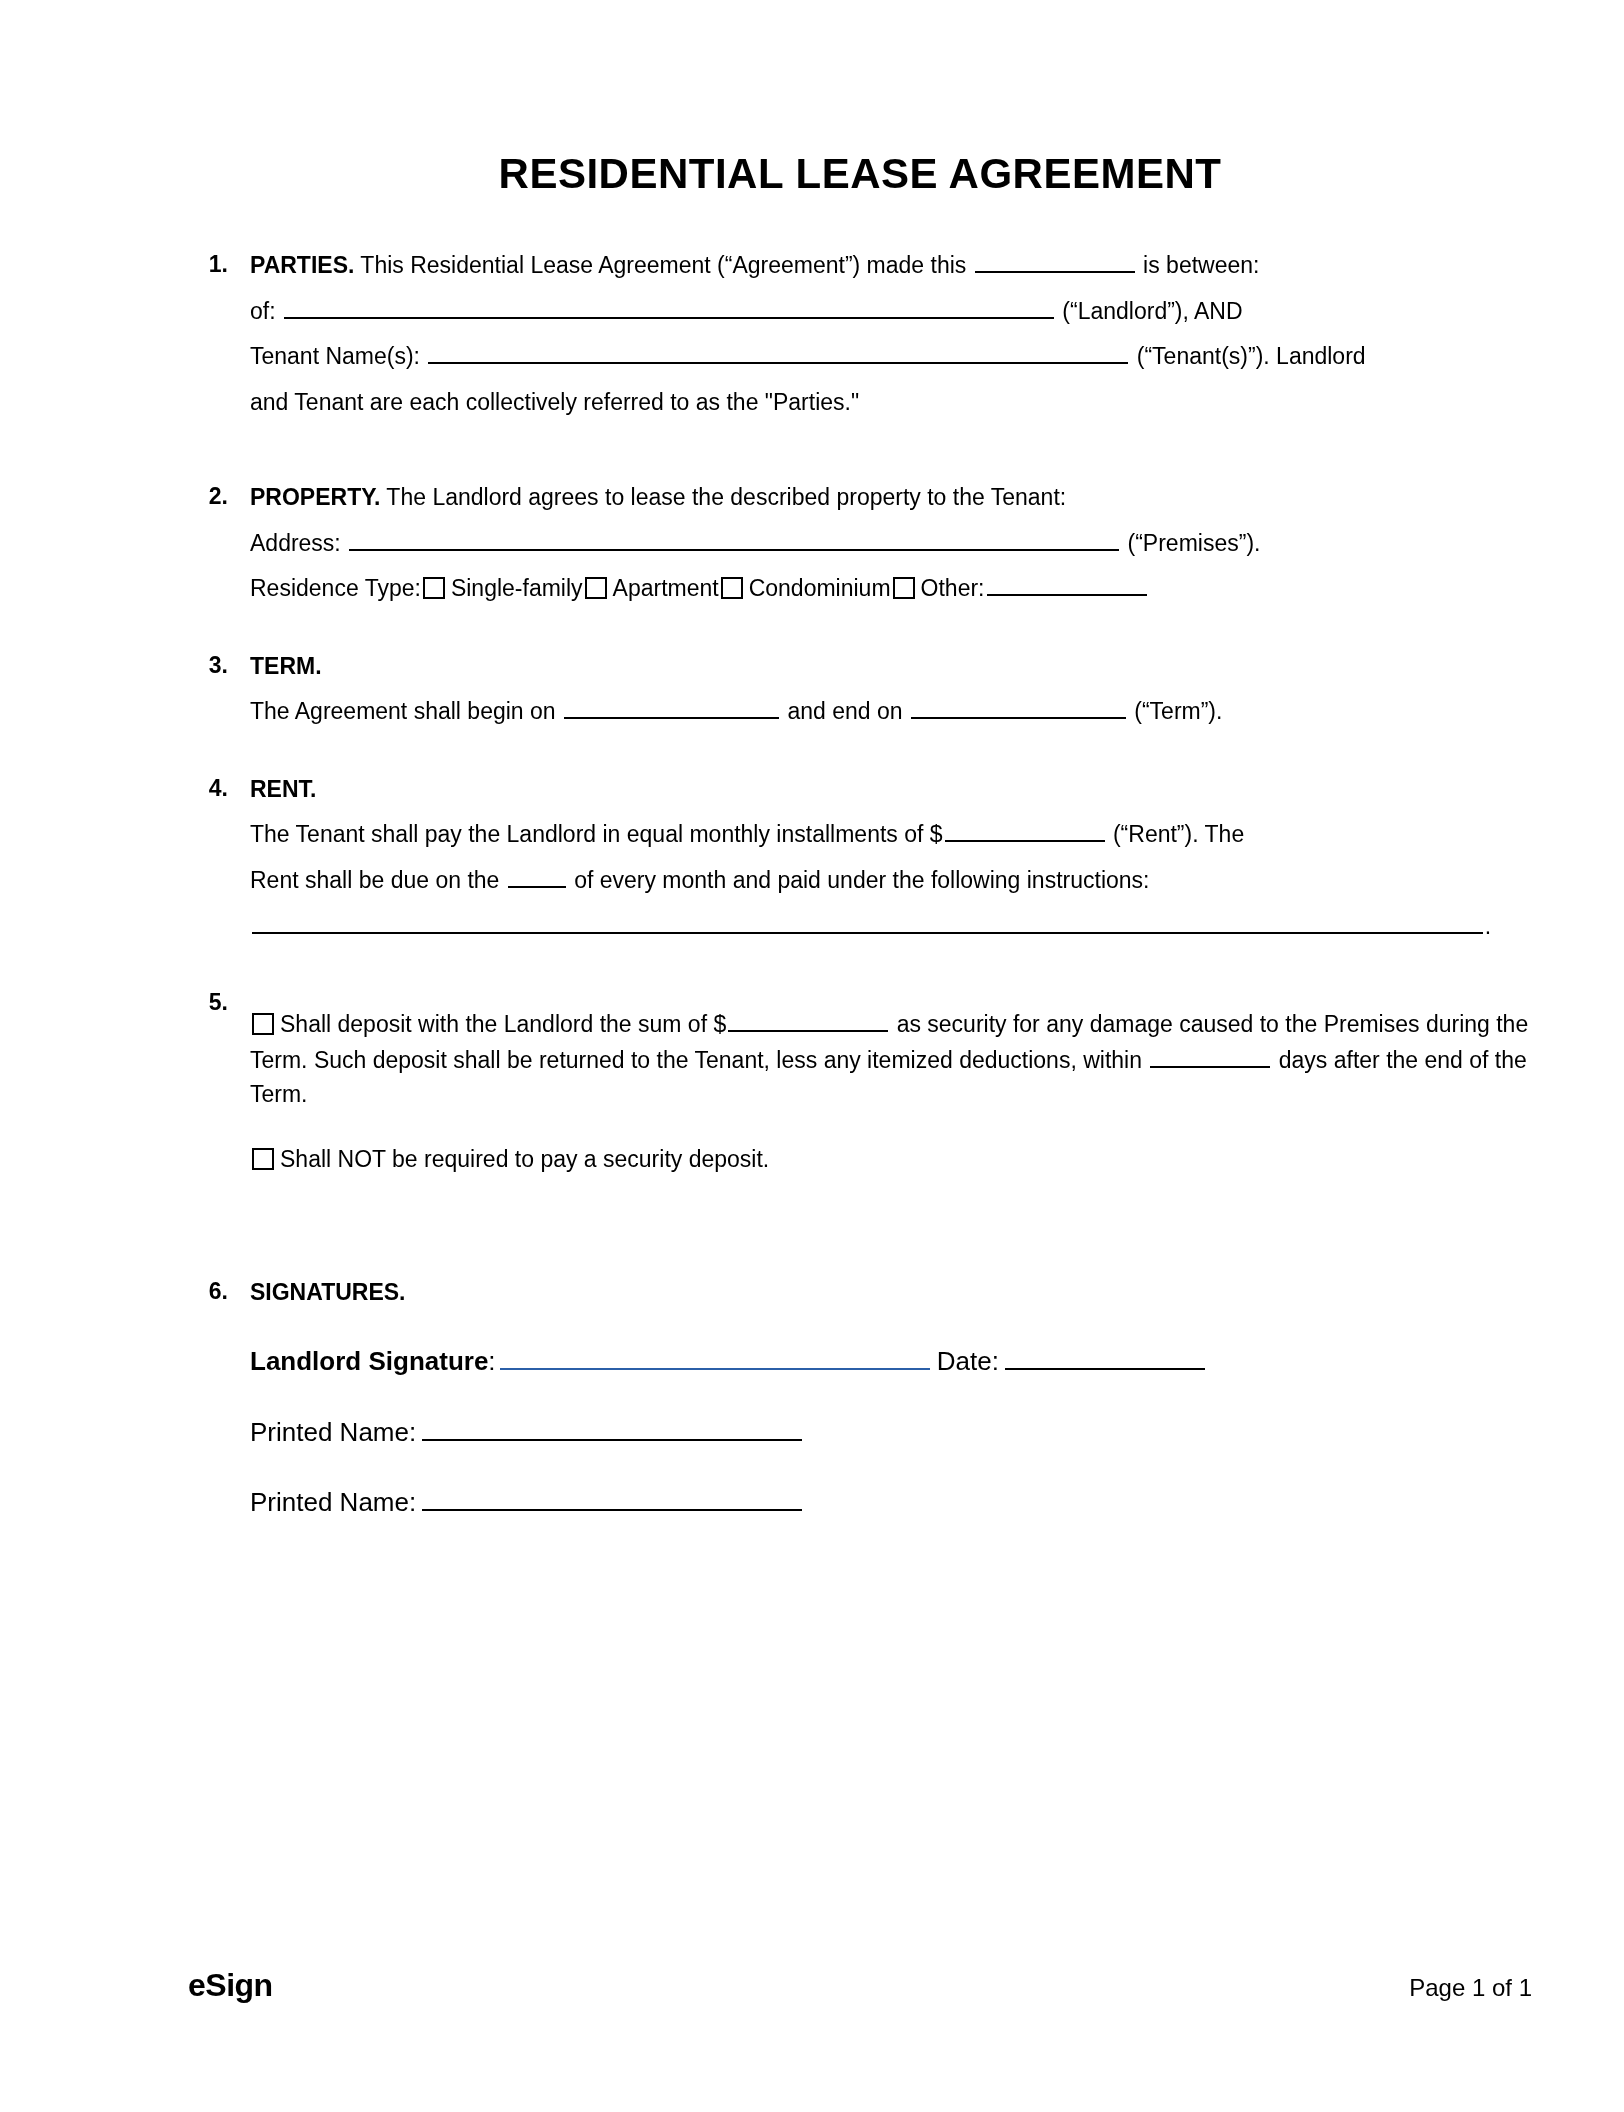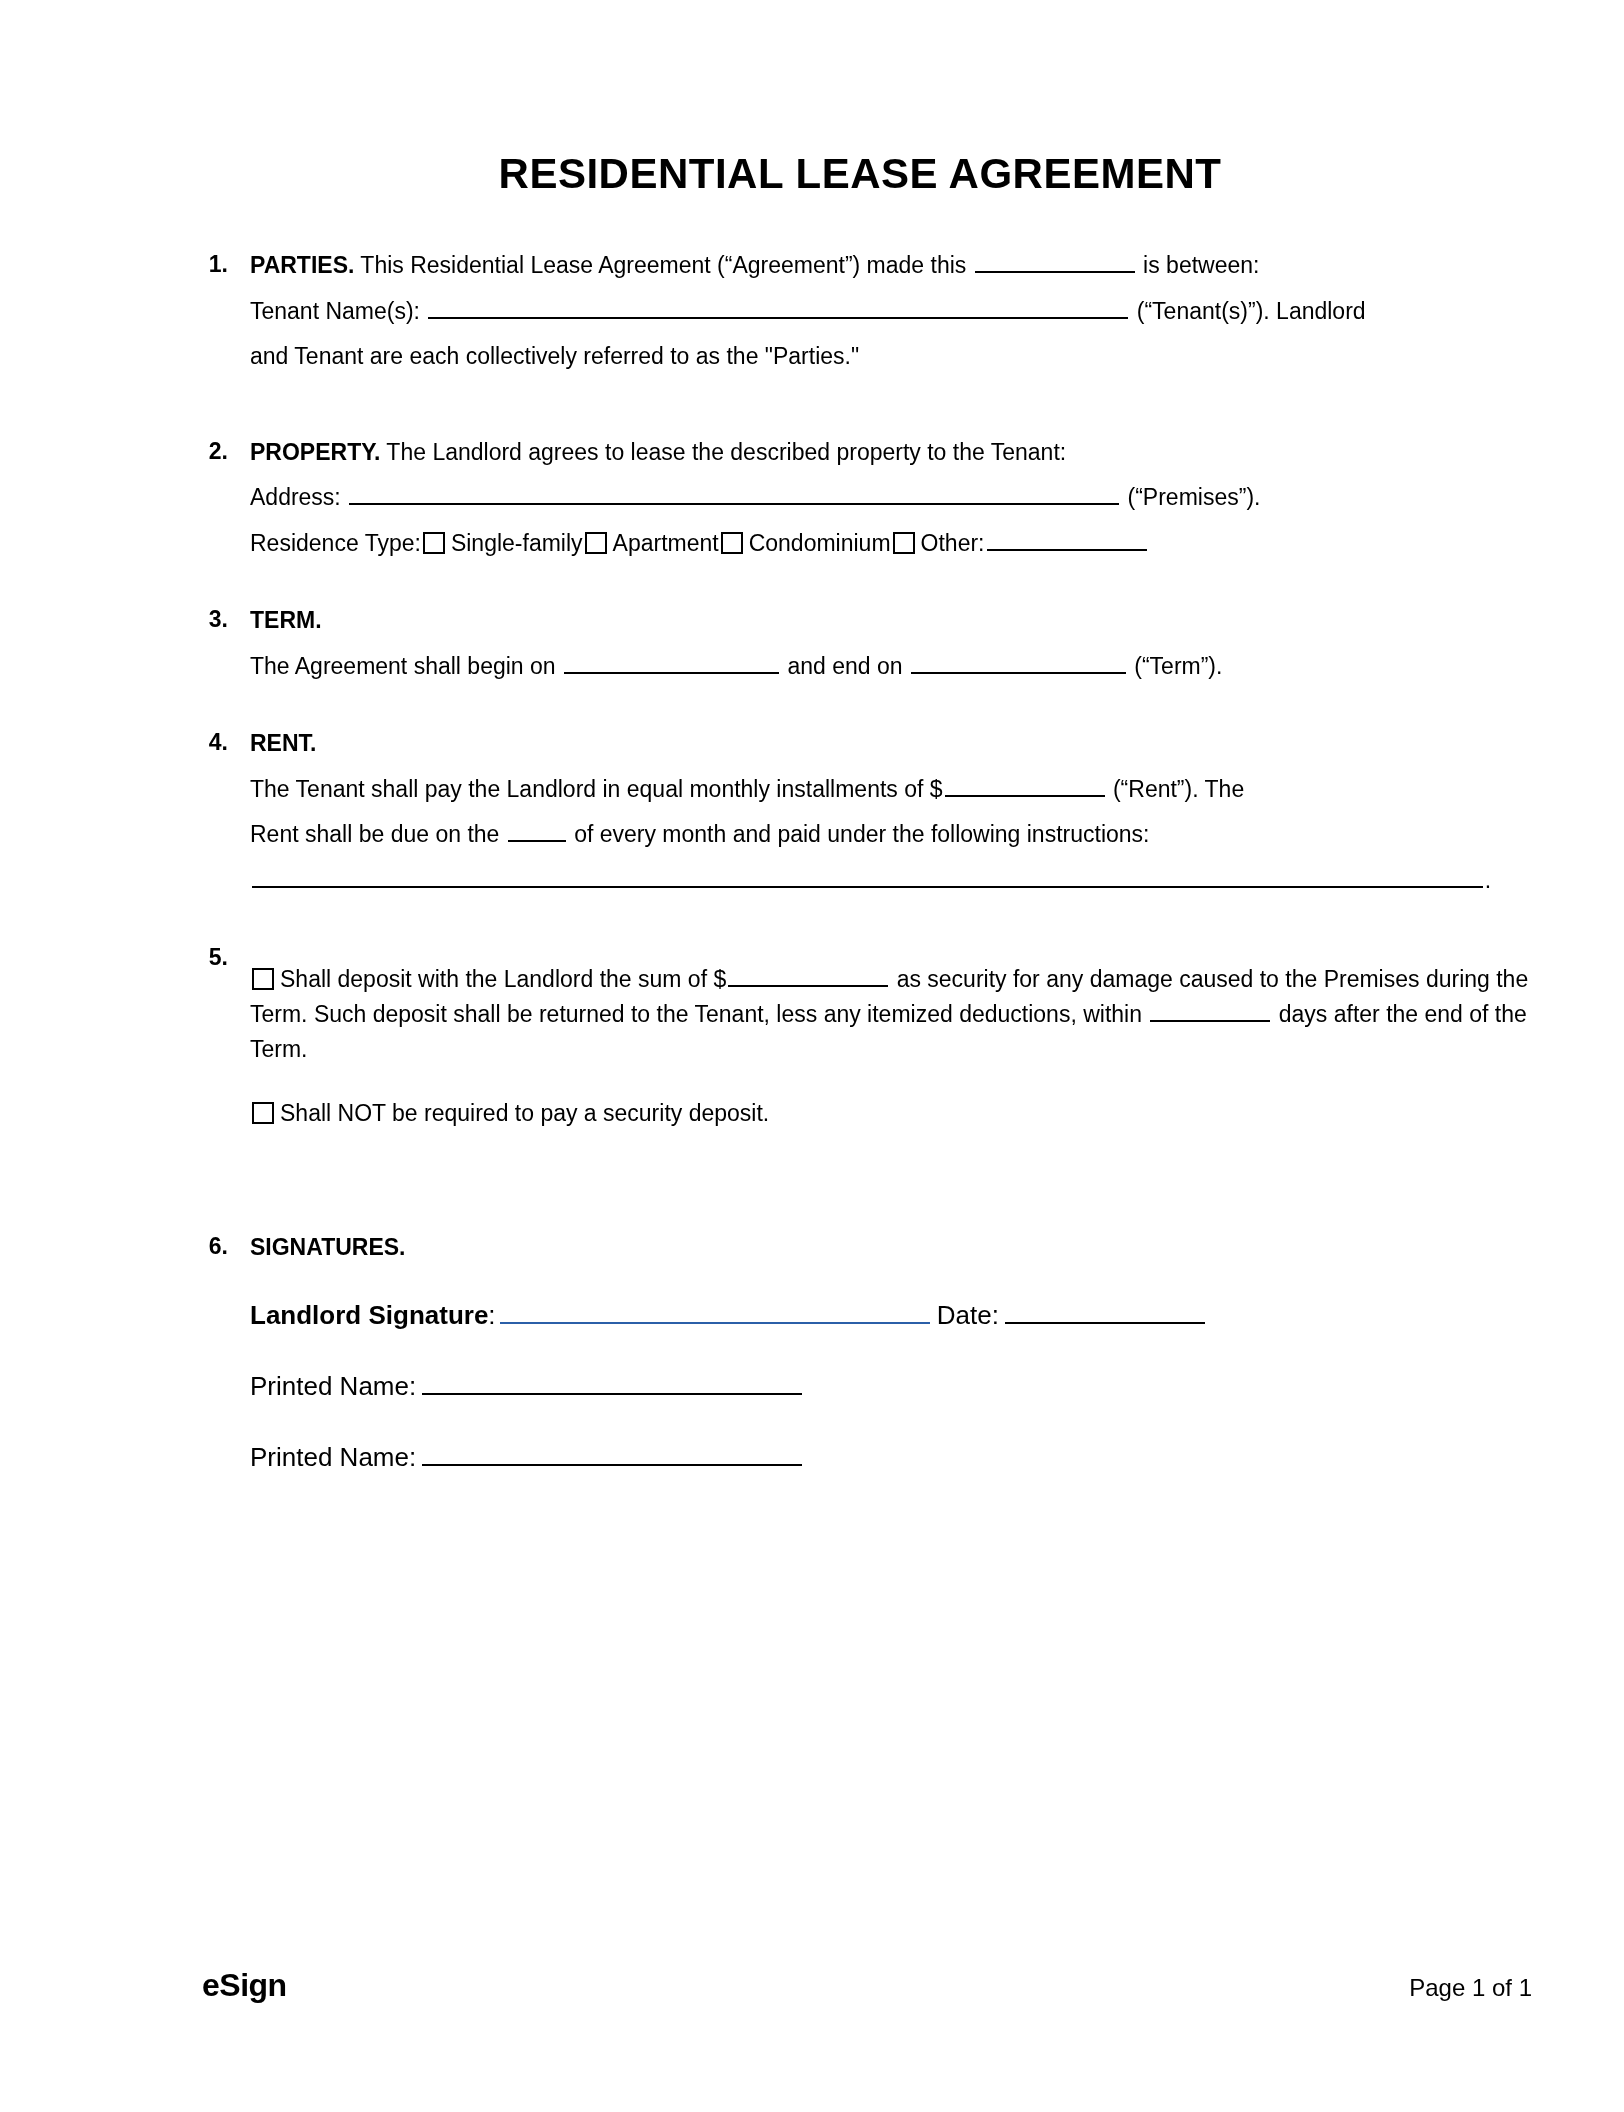--- a/index.html
+++ b/index.html
@@ -100,21 +100,21 @@
     display: inline-block;
     border-bottom: 2.5px solid #000;
     width: 380px;
     height: 1.05em;
     vertical-align: baseline;
     margin-left: 6px;
   }
   .sig-row { font-size: 26px; margin-bottom: 26px; }
   .footer {
     position: absolute;
-    left: 154px;
+    left: 140px;
     right: 140px;
     bottom: 108px;
     display: flex;
     justify-content: space-between;
     align-items: baseline;
     font-size: 24px;
   }
   .brand {
     font-size: 32px;
     font-weight: bold;
@@ -132,20 +132,25 @@
   <div class="section">
     <div class="sec-num">1.</div>
     <div class="sec-body">
       <p>
         <span class="b">PARTIES.</span>
         <span>This Residential Lease Agreement (“Agreement”) made this</span>
         <span class="fill fill-m"></span>
         <span>is between:</span>
       </p>
       <p>
+        <span>of:</span>
+        <span class="fill fill-4xl"></span>
+        <span>(“Landlord”), AND</span>
+      </p>
+      <p>
         <span>Tenant Name(s):</span>
         <span class="fill fill-3xl"></span>
         <span>(“Tenant(s)”). Landlord</span>
       </p>
       <p>and Tenant are each collectively referred to as the "Parties."</p>
     </div>
   </div>
 
   <div class="spacer-lg"></div>
 

